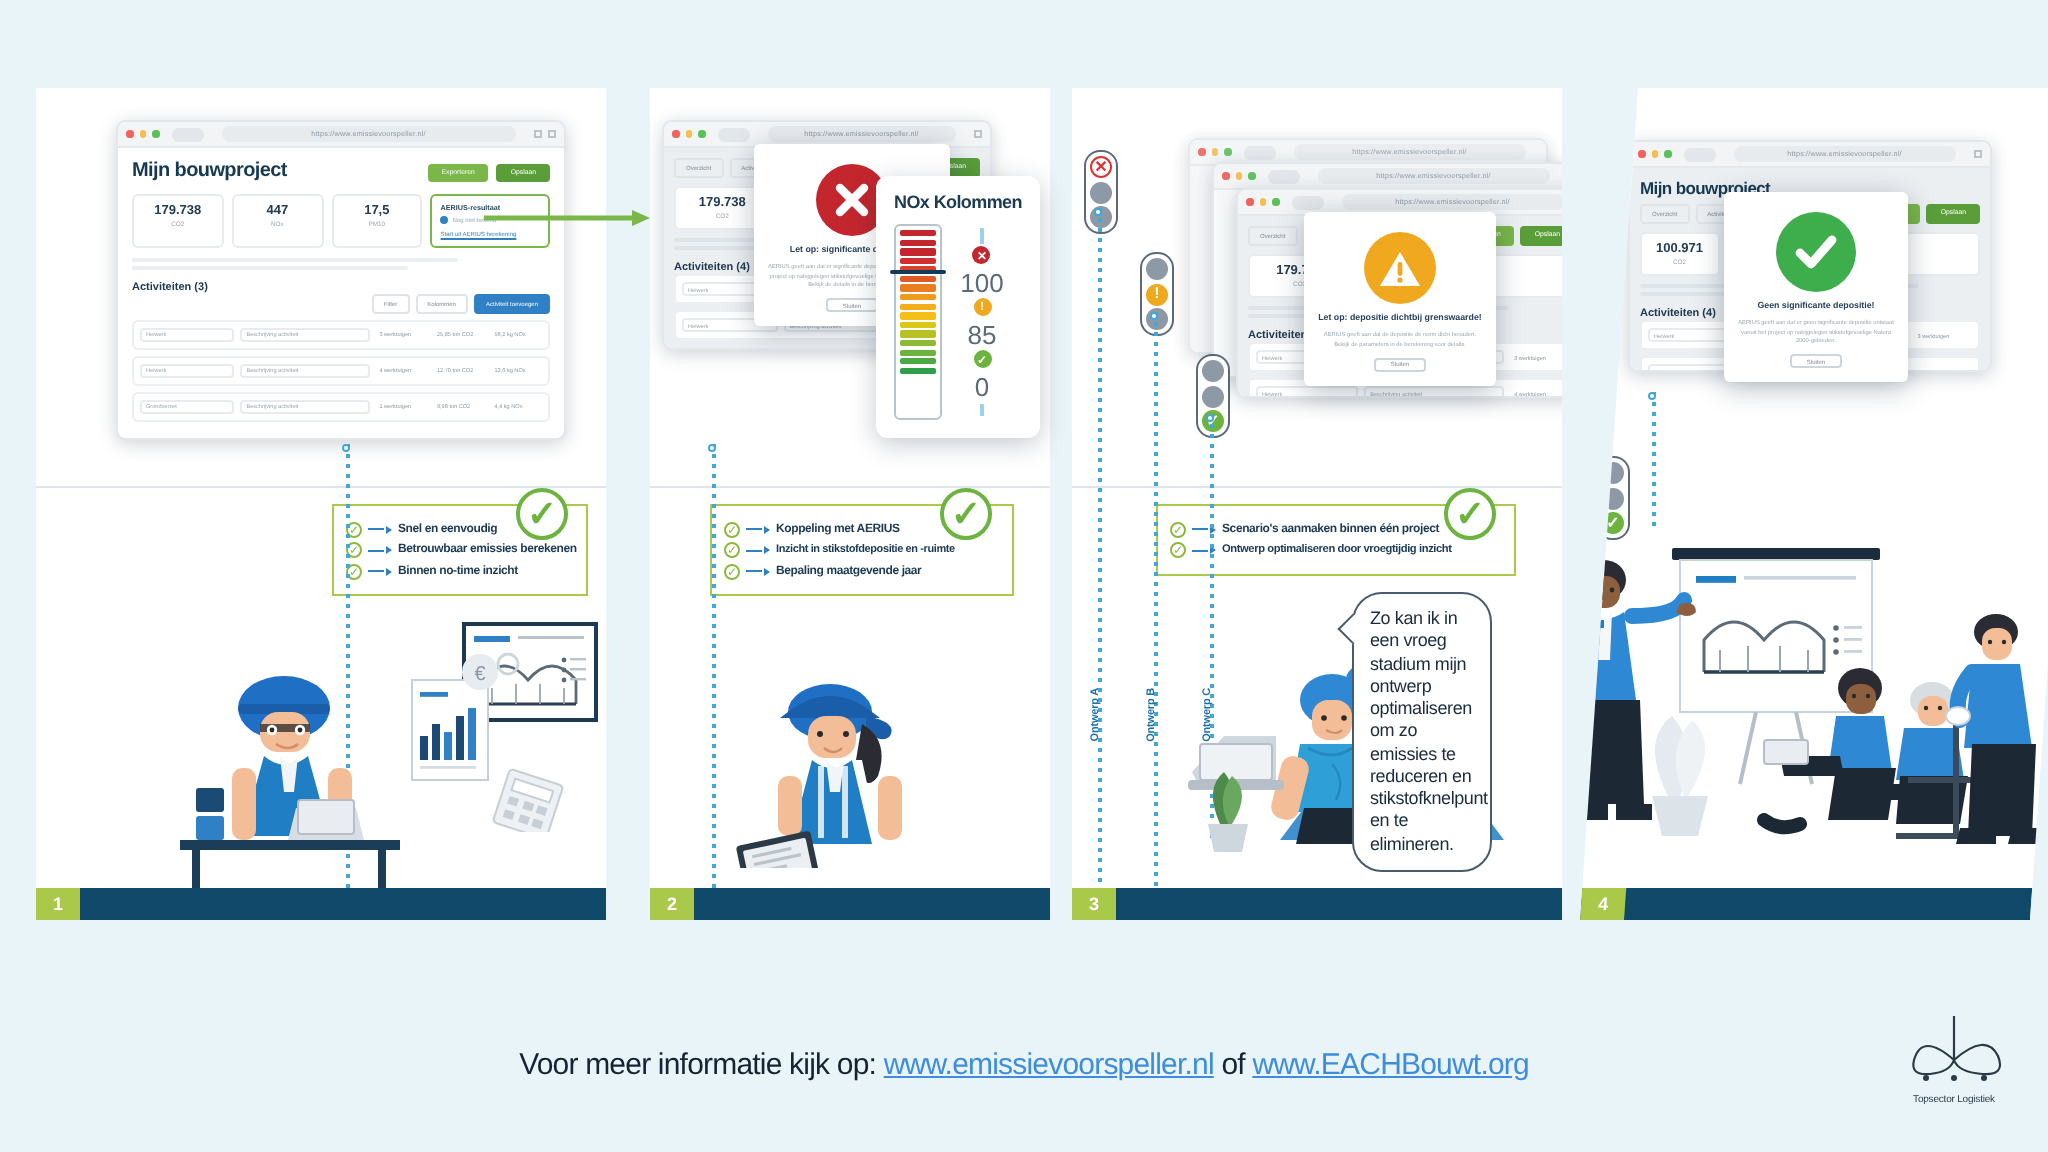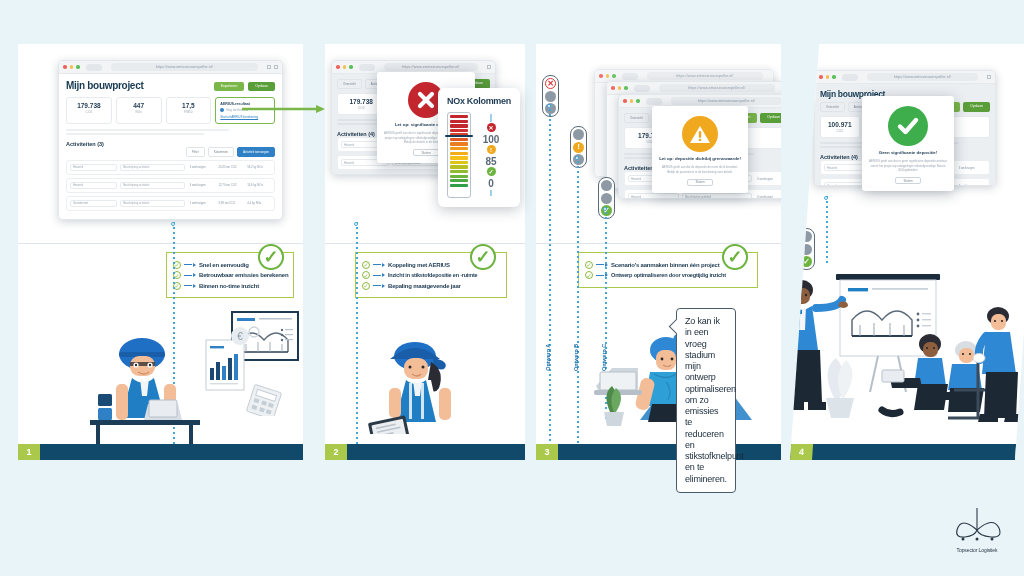--- a/index.html
+++ b/index.html
@@ -107,21 +107,21 @@
   .nox-wrap { display: flex; gap: 7px; margin-top: 6px; align-items: stretch; }
   .nox-bar { width: 24px; border: 1px solid #b9c3cb; border-radius: 3px;
              padding: 2px; display: flex; flex-direction: column; gap: 1.2px;
              position: relative; background: #fff }
   .seg { height: 3.4px; border-radius: 1px; }
   .needle { position: absolute; left: -3px; right: -3px; height: 1.6px;
             background: #123a59; border-radius: 1px; }
   .nox-scale { width: 26px; display: flex; flex-direction: column;
                justify-content: space-between; align-items: center; padding: 1px 0 }
   .nox-mark { display: flex; flex-direction: column; align-items: center; gap: 2px }
-  .nox-val { font-size: 10px; color: #5c6b78; font-weight: bold }
+  .nox-val { font-size: 13px; color: #5c6b78; font-weight: normal }
   .badge-ico { width: 9px; height: 9px; border-radius: 50%;
                display:flex;align-items:center;justify-content:center;
                color:#fff;font-size:6px;font-weight:bold }
   .axis-arrow { width: 1.4px; flex: 1; background: #9dd0ea; margin: 1px 0 }
 
   
   .checkbox-card {
     position: absolute; border: 1.2px solid #aac94b; background: #fff;
     padding: 5px 8px 5px 6px;
   }
@@ -673,21 +673,21 @@
       <rect x="96" y="66" width="16" height="34" fill="#fff" stroke="#d5dce2"></rect>
       <rect x="110" y="58" width="16" height="42" fill="#f4f6f8" stroke="#d5dce2"></rect>
       <rect x="124" y="70" width="14" height="30" fill="#fff" stroke="#d5dce2"></rect>
     </svg>
 
     <div class="panel-footer">
       <span class="panel-num">3</span>
     </div>
   </div>
 
-  <div class="bubble" style="left:676px;top:308px;width:60px;">
+  <div class="bubble" style="left:676px;top:296px;width:70px;border-radius:15px;">
     <span>Zo kan ik in een vroeg stadium mijn ontwerp optimaliseren om zo emissies te reduceren en stikstofknelpunt en te elimineren.</span>
     <span class="tail" style="left:-6px;top:12px;transform:rotate(135deg)"></span>
   </div>
 
   <div class="panel" id="panel-4">
     <div class="inner-unskew" style="position:absolute;inset:0">
 
       <div class="browser" style="left:24px;top:26px;width:182px;height:116px;">
         <div class="b-bar">
           <span class="dot r"></span>
@@ -825,20 +825,26 @@
         <path d="M224 148 h16 v8 h-18z" fill="#1c2834"></path>
       </svg>
     </div>
 
     <div class="panel-footer">
       <span class="panel-num">4</span>
     </div>
   </div>
 
 
+  <div id="footer-text">
+    <span>Voor meer informatie kijk op:</span>
+    <a href="#">www.emissievoorspeller.nl</a>
+    <span>of</span>
+    <a href="#">www.EACHBouwt.org</a>
+  </div>
 
   <div id="logo">
     <svg width="56" height="40" viewBox="0 0 56 40" style="display:block;margin:0 auto">
       <path d="M28 2 v22" stroke="#2b3a47" stroke-width="1.1"></path>
       <path d="M28 24 q-16 -14 -20 0 q-2 8 8 7 q10 -1 12 -7z" fill="none" stroke="#2b3a47" stroke-width="1.1"></path>
       <path d="M28 24 q16 -14 22 -2 q4 10 -8 9 q-12 -1 -14 -7z" fill="none" stroke="#2b3a47" stroke-width="1.1"></path>
       <circle cx="14" cy="33" r="1.5" fill="#2b3a47"></circle>
       <circle cx="28" cy="33" r="1.5" fill="#2b3a47"></circle>
       <circle cx="43" cy="33" r="1.5" fill="#2b3a47"></circle>
     </svg>

